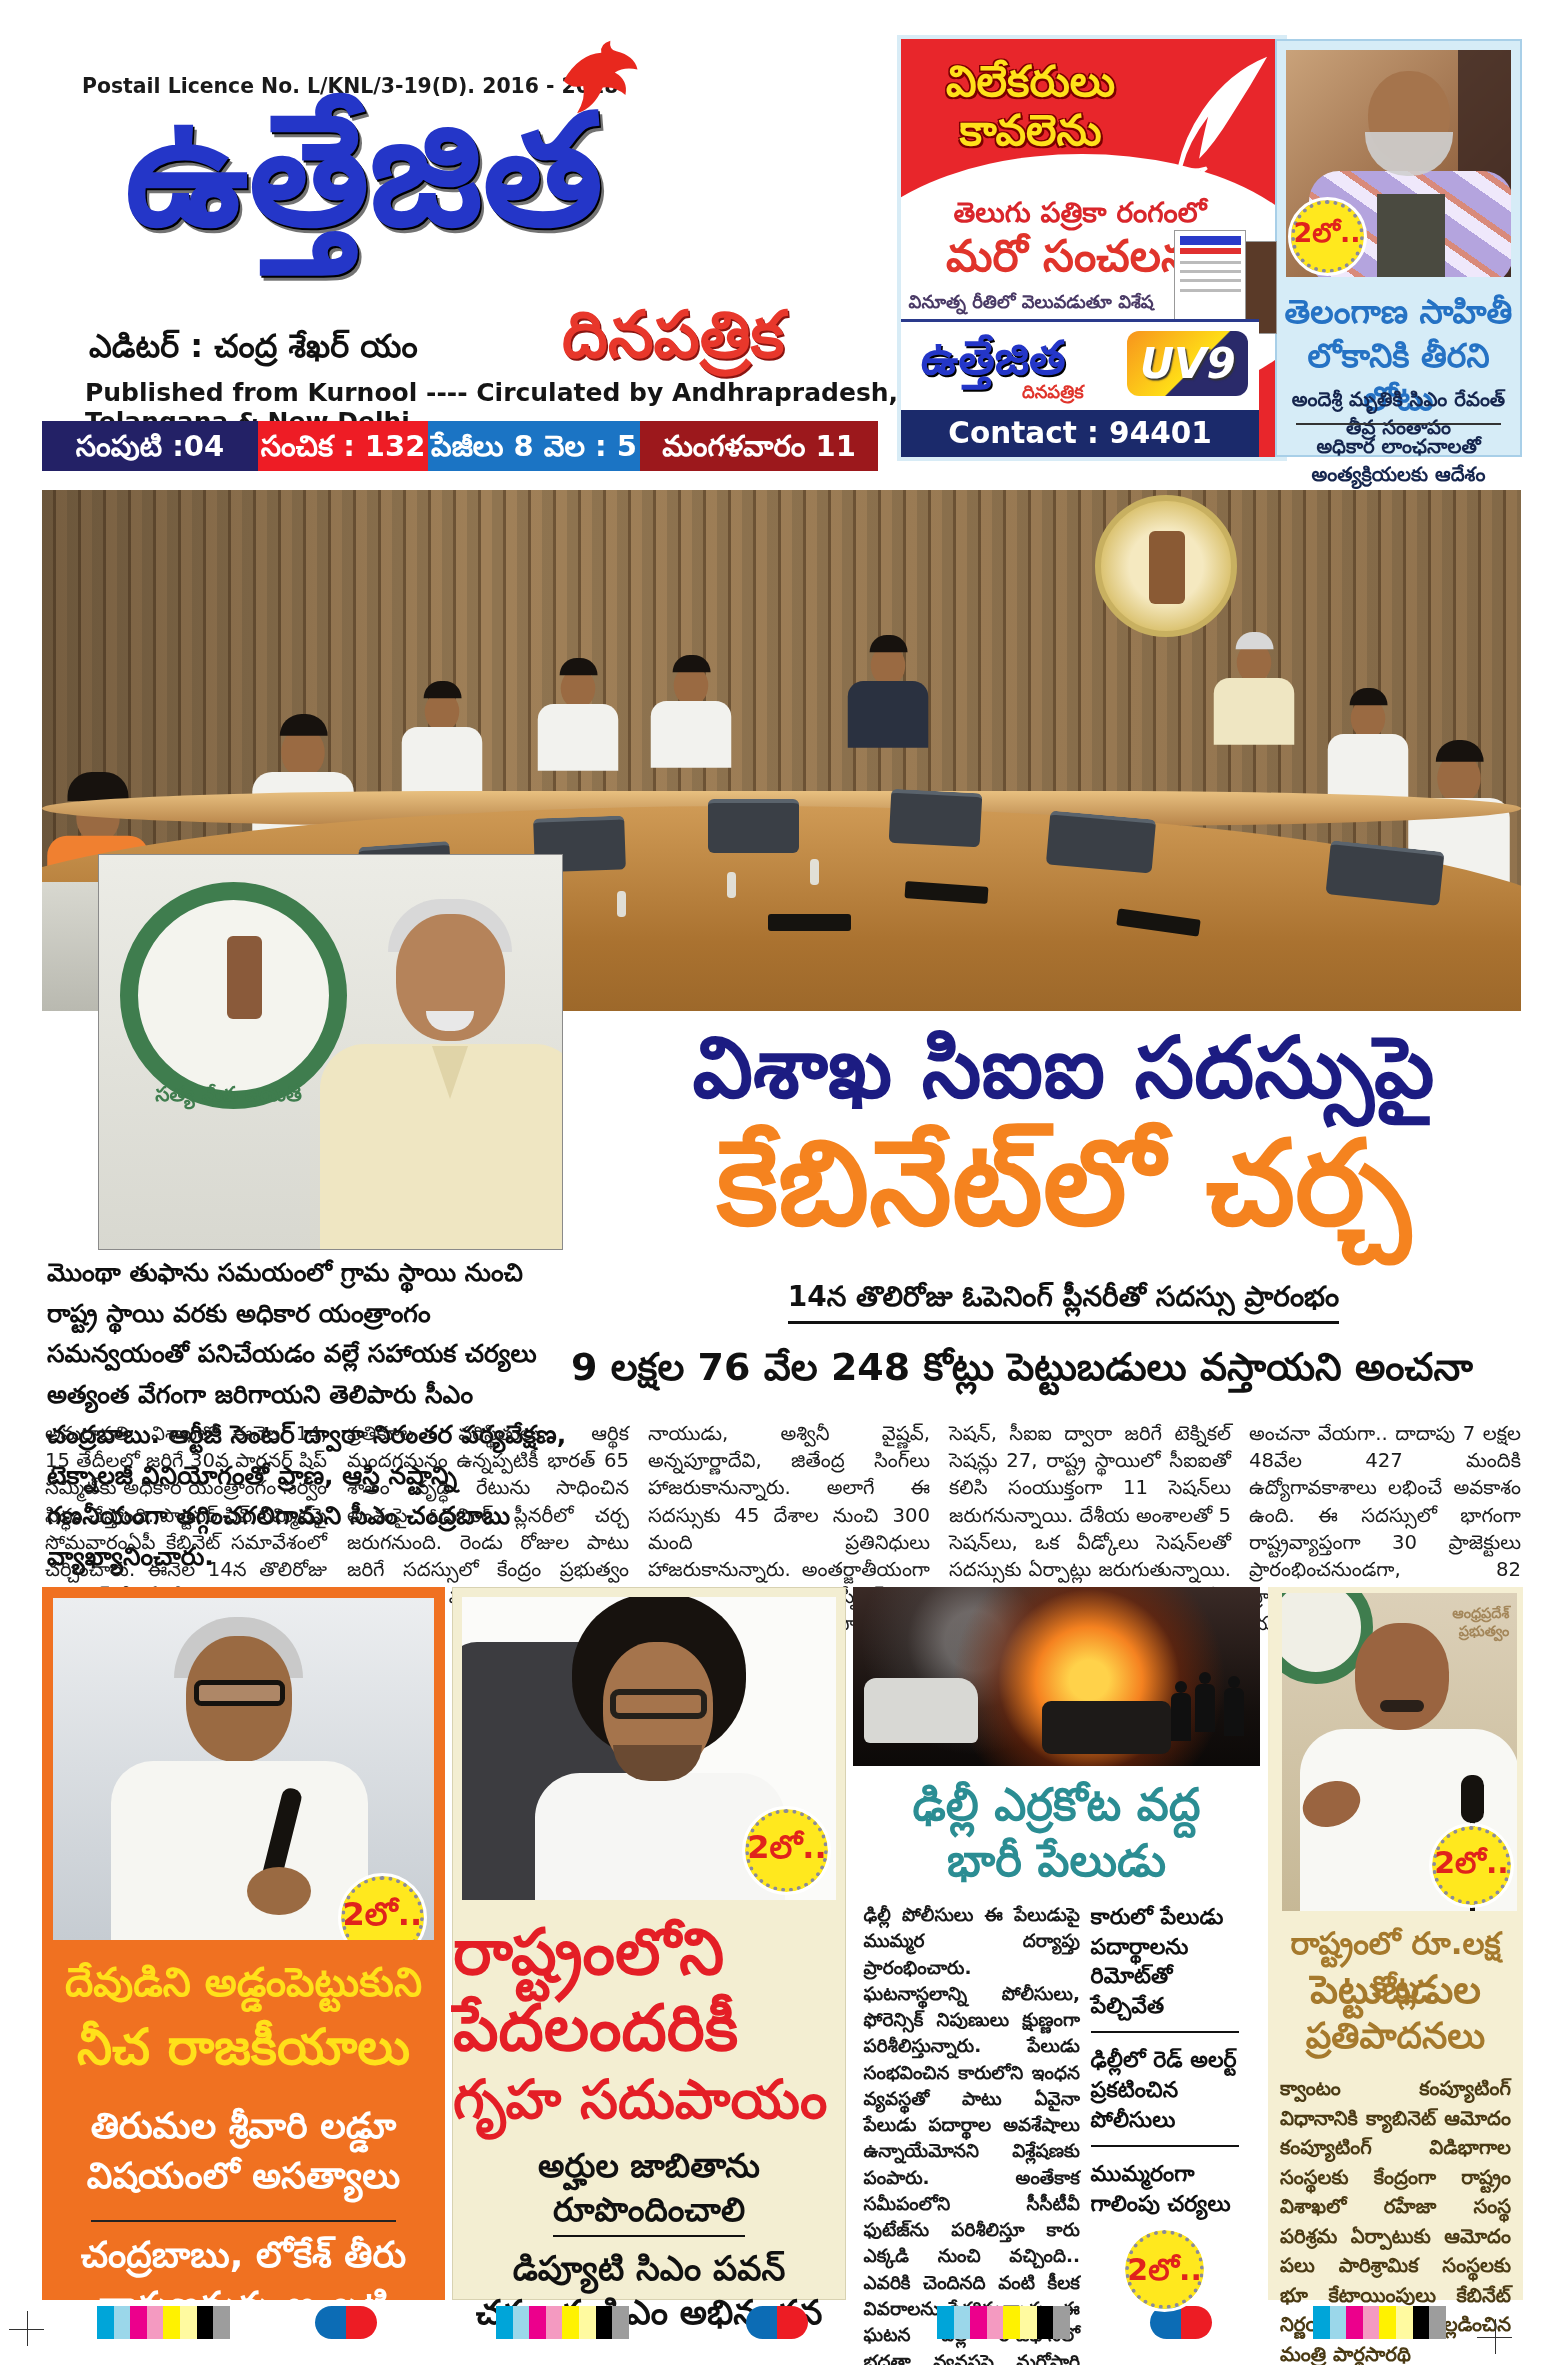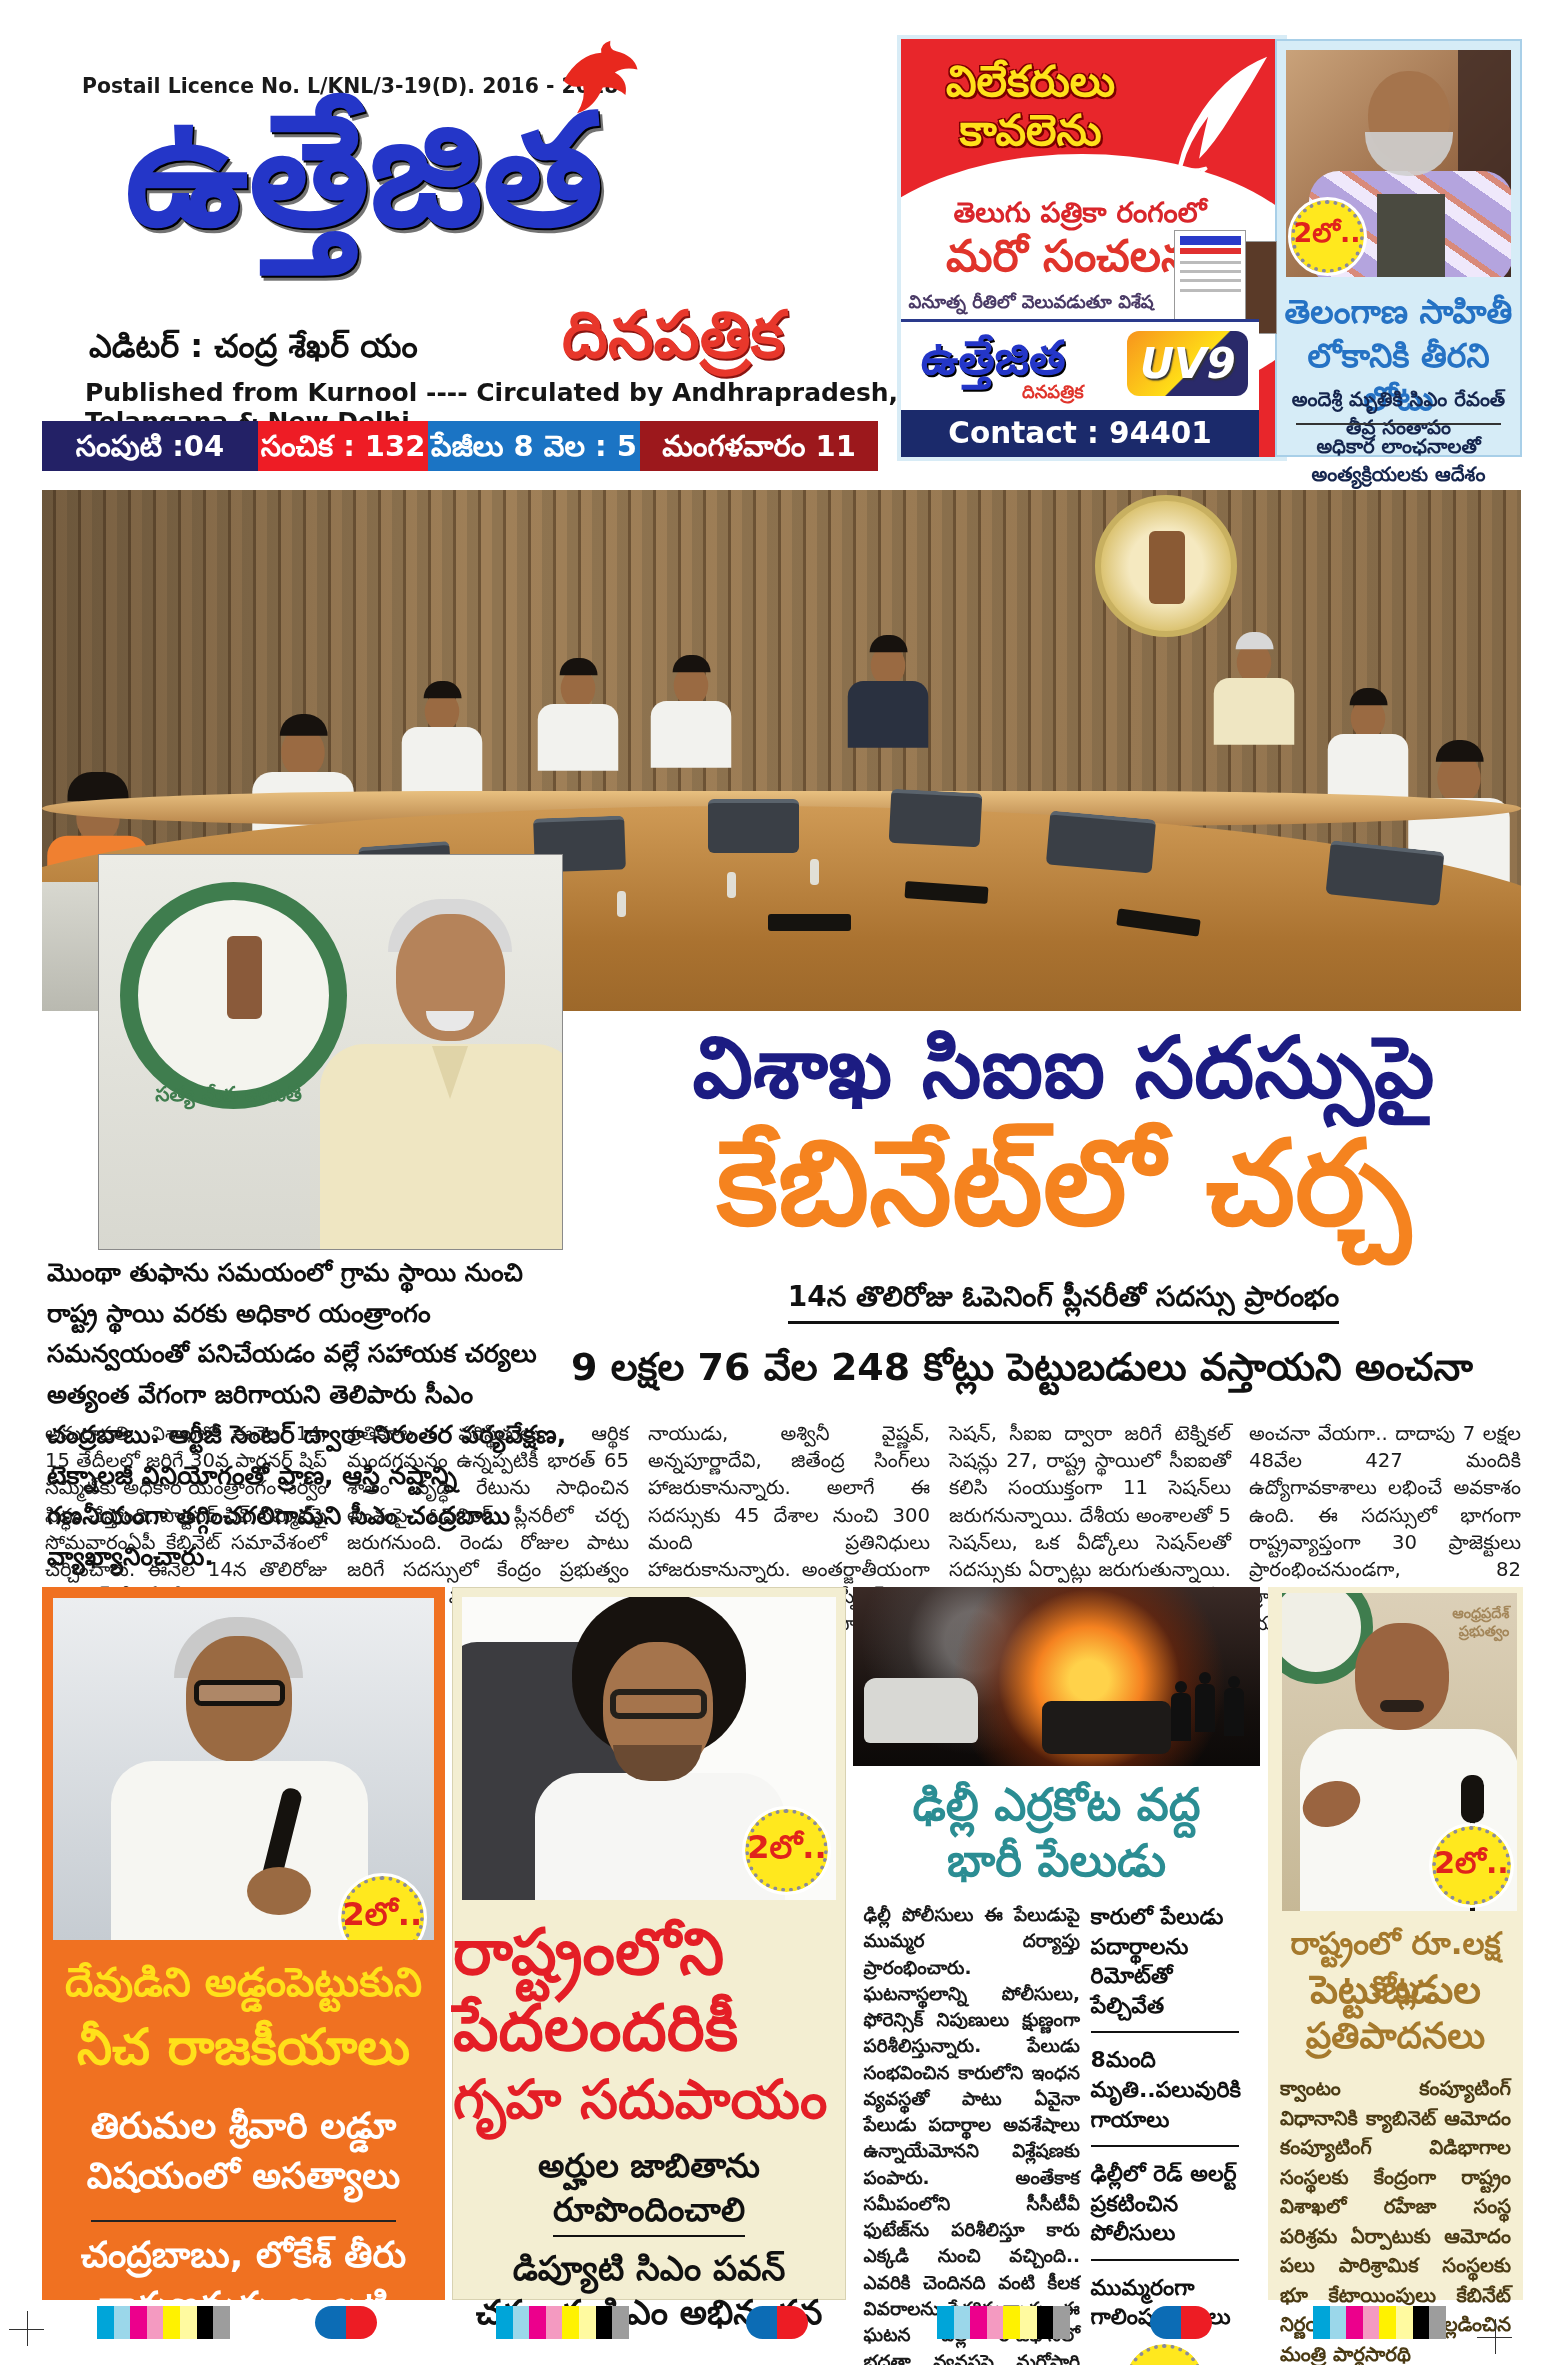--- a/index.html
+++ b/index.html
@@ -411,21 +411,20 @@
       <div class="bl-fig" style="left:342px;top:97px;"></div>
       <div class="bl-fig" style="left:371px;top:101px;"></div>
       <div class="bl-fig" style="left:318px;top:106px;"></div>
     </div>
     <div class="b3-h b3-h1">ఢిల్లీ ఎర్రకోట వద్ద</div>
     <div class="b3-h b3-h2">భారీ పేలుడు</div>
     <div class="b3-cols">
       <div class="b3-left">ఢిల్లీ పోలీసులు ఈ పేలుడుపై ముమ్మర దర్యాప్తు ప్రారంభించారు. ఘటనాస్థలాన్ని పోలీసులు, ఫోరెన్సిక్ నిపుణులు క్షుణ్ణంగా పరిశీలిస్తున్నారు. పేలుడు సంభవించిన కారులోని ఇంధన వ్యవస్థతో పాటు ఏవైనా పేలుడు పదార్థాల అవశేషాలు ఉన్నాయేమోనని విశ్లేషణకు పంపారు. అంతేకాక సమీపంలోని సీసీటీవీ ఫుటేజ్‌ను పరిశీలిస్తూ కారు ఎక్కడి నుంచి వచ్చింది.. ఎవరికి చెందినది వంటి కీలక వివరాలను సేకరిస్తున్నారు. ఈ ఘటన దిల్లీ రాజధానిలో భద్రతా వ్యవస్థపై మరోసారి ప్రశ్నలు లేవనెత్తడమే కాకుండా ప్రజల్లో భయాందోళన వాతావరణాన్ని సృష్టించింది. ప్రభుత్వం, భద్రతా సంస్థలు పూర్తి స్థాయిలో అప్రమత్తమయ్యాయి. ఈ ప్రమాదంలో మృతి చెందిన వారి ఆత్మలకు శాంతి చేకూరాలని దేశం మొత్తం ప్రార్థిస్తోంది.</div>
       <div class="b3-right">
         <div class="b3-x">కారులో పేలుడు పదార్థాలను రిమోట్‌తో పేల్చివేత</div>
-        <div class="b3-x">8మంది మృతి..పలువురికి గాయాలు</div>
         <div class="b3-x">ఢిల్లీలో రెడ్ అలర్ట్ ప్రకటించిన పోలీసులు</div>
         <div class="b3-x4">ముమ్మరంగా గాలింపు చర్యలు</div>
         <div class="b3-badge">
             <div class="badge" style="left:0;top:0;width:79px;height:79px;font-size:30px;">2లో..</div>
           </div>
       </div>
     </div>
   </div>
 
   <div class="abs b4">

